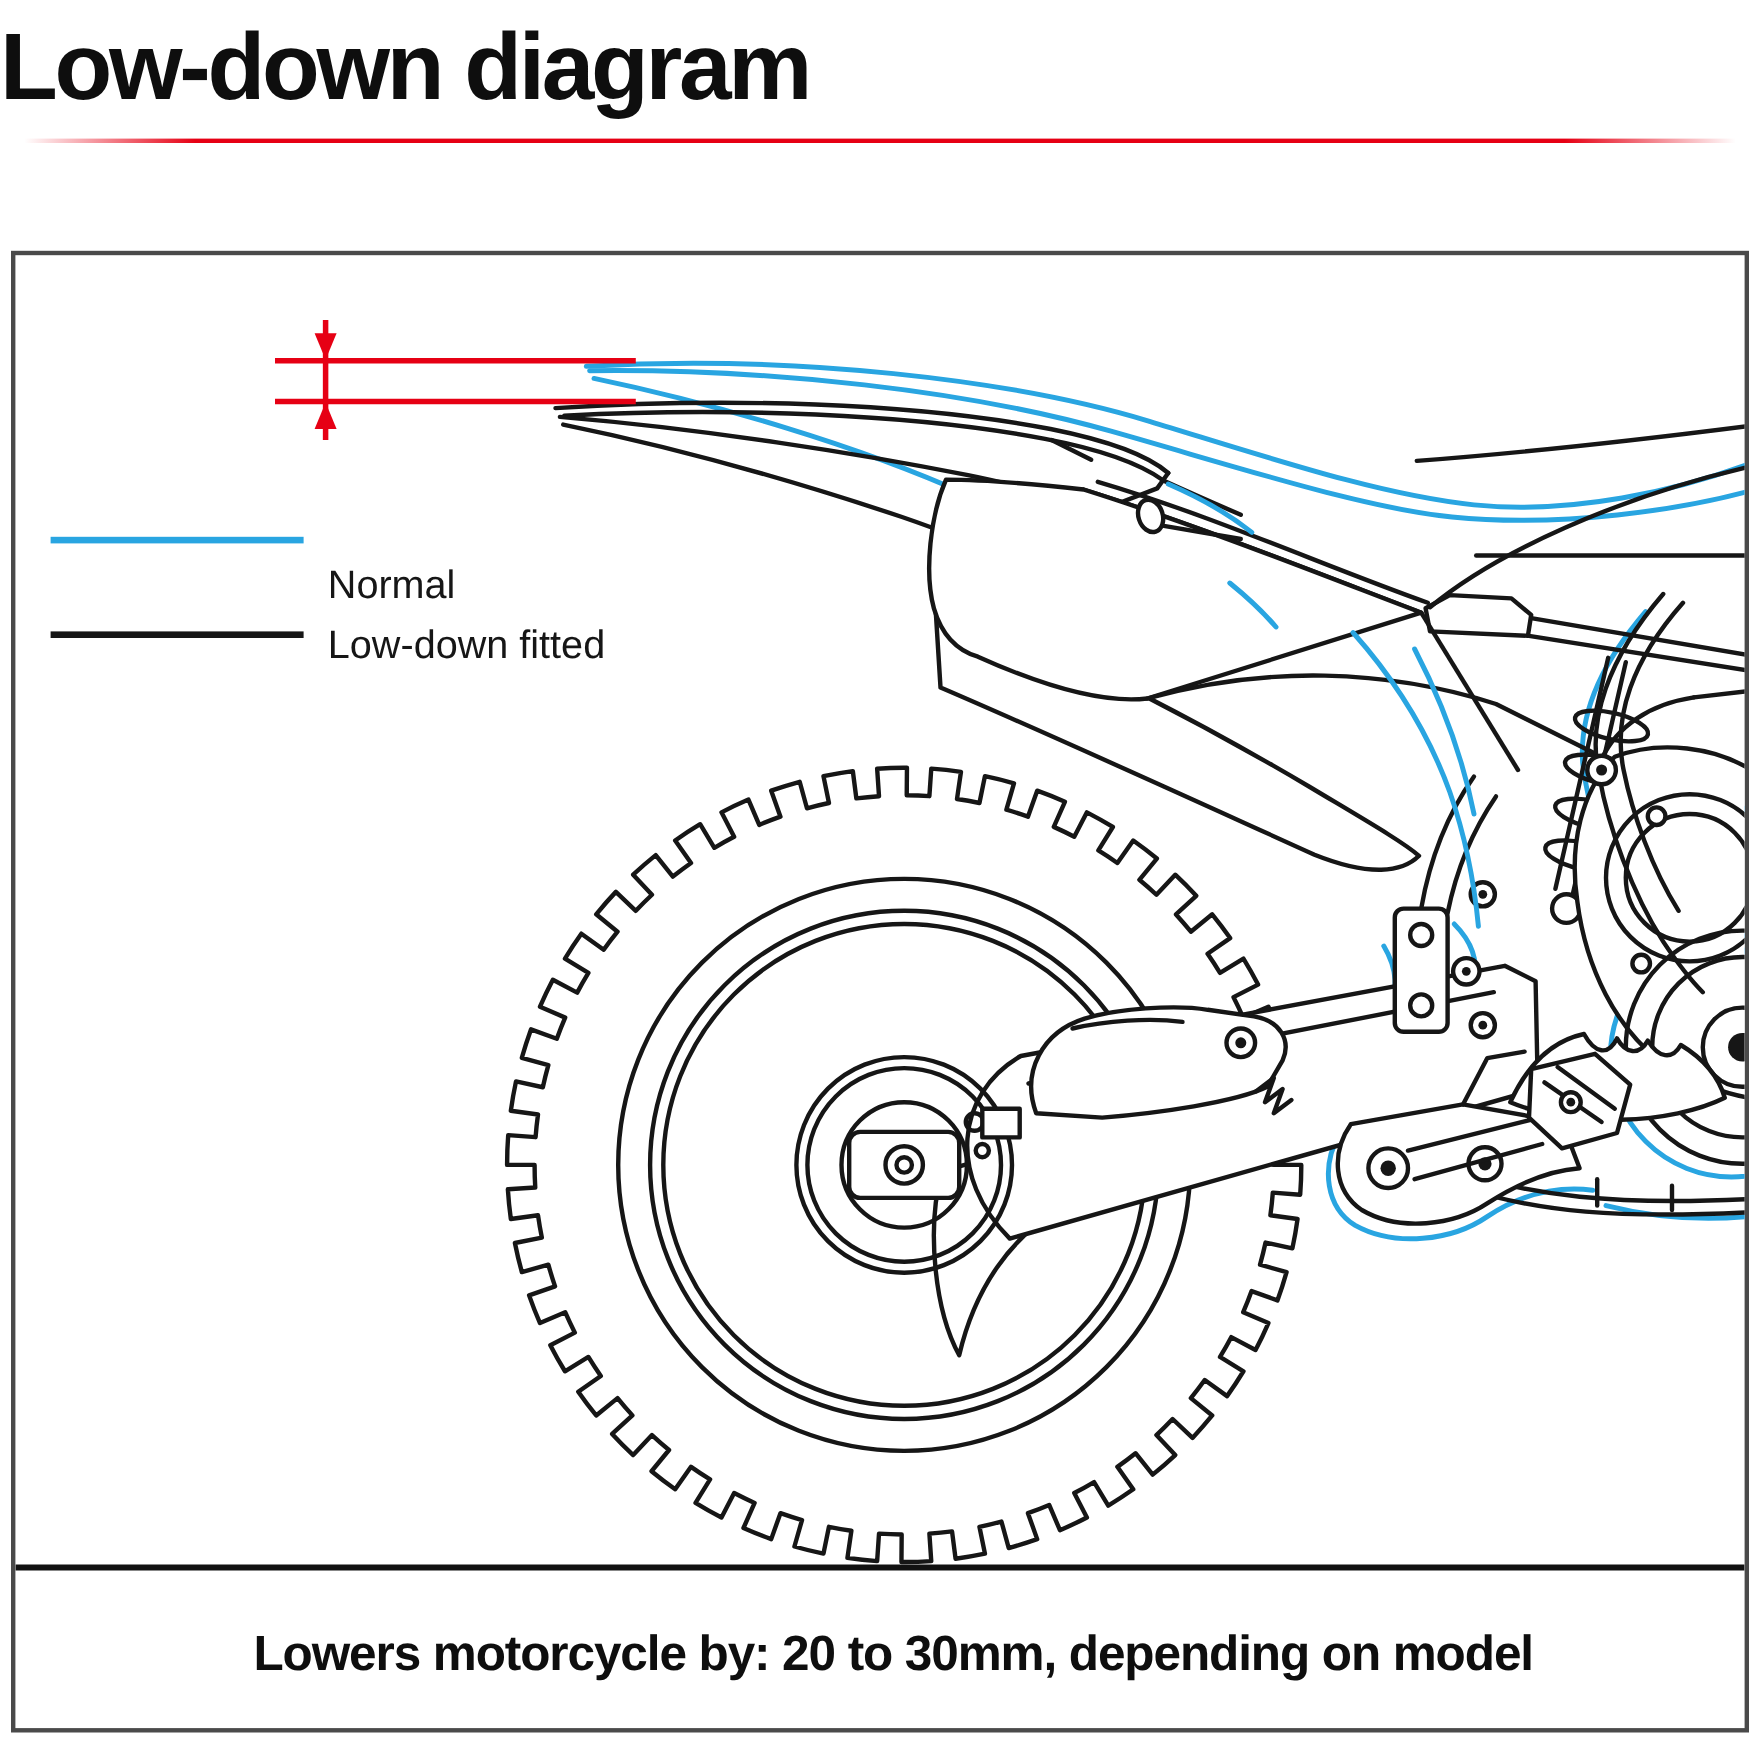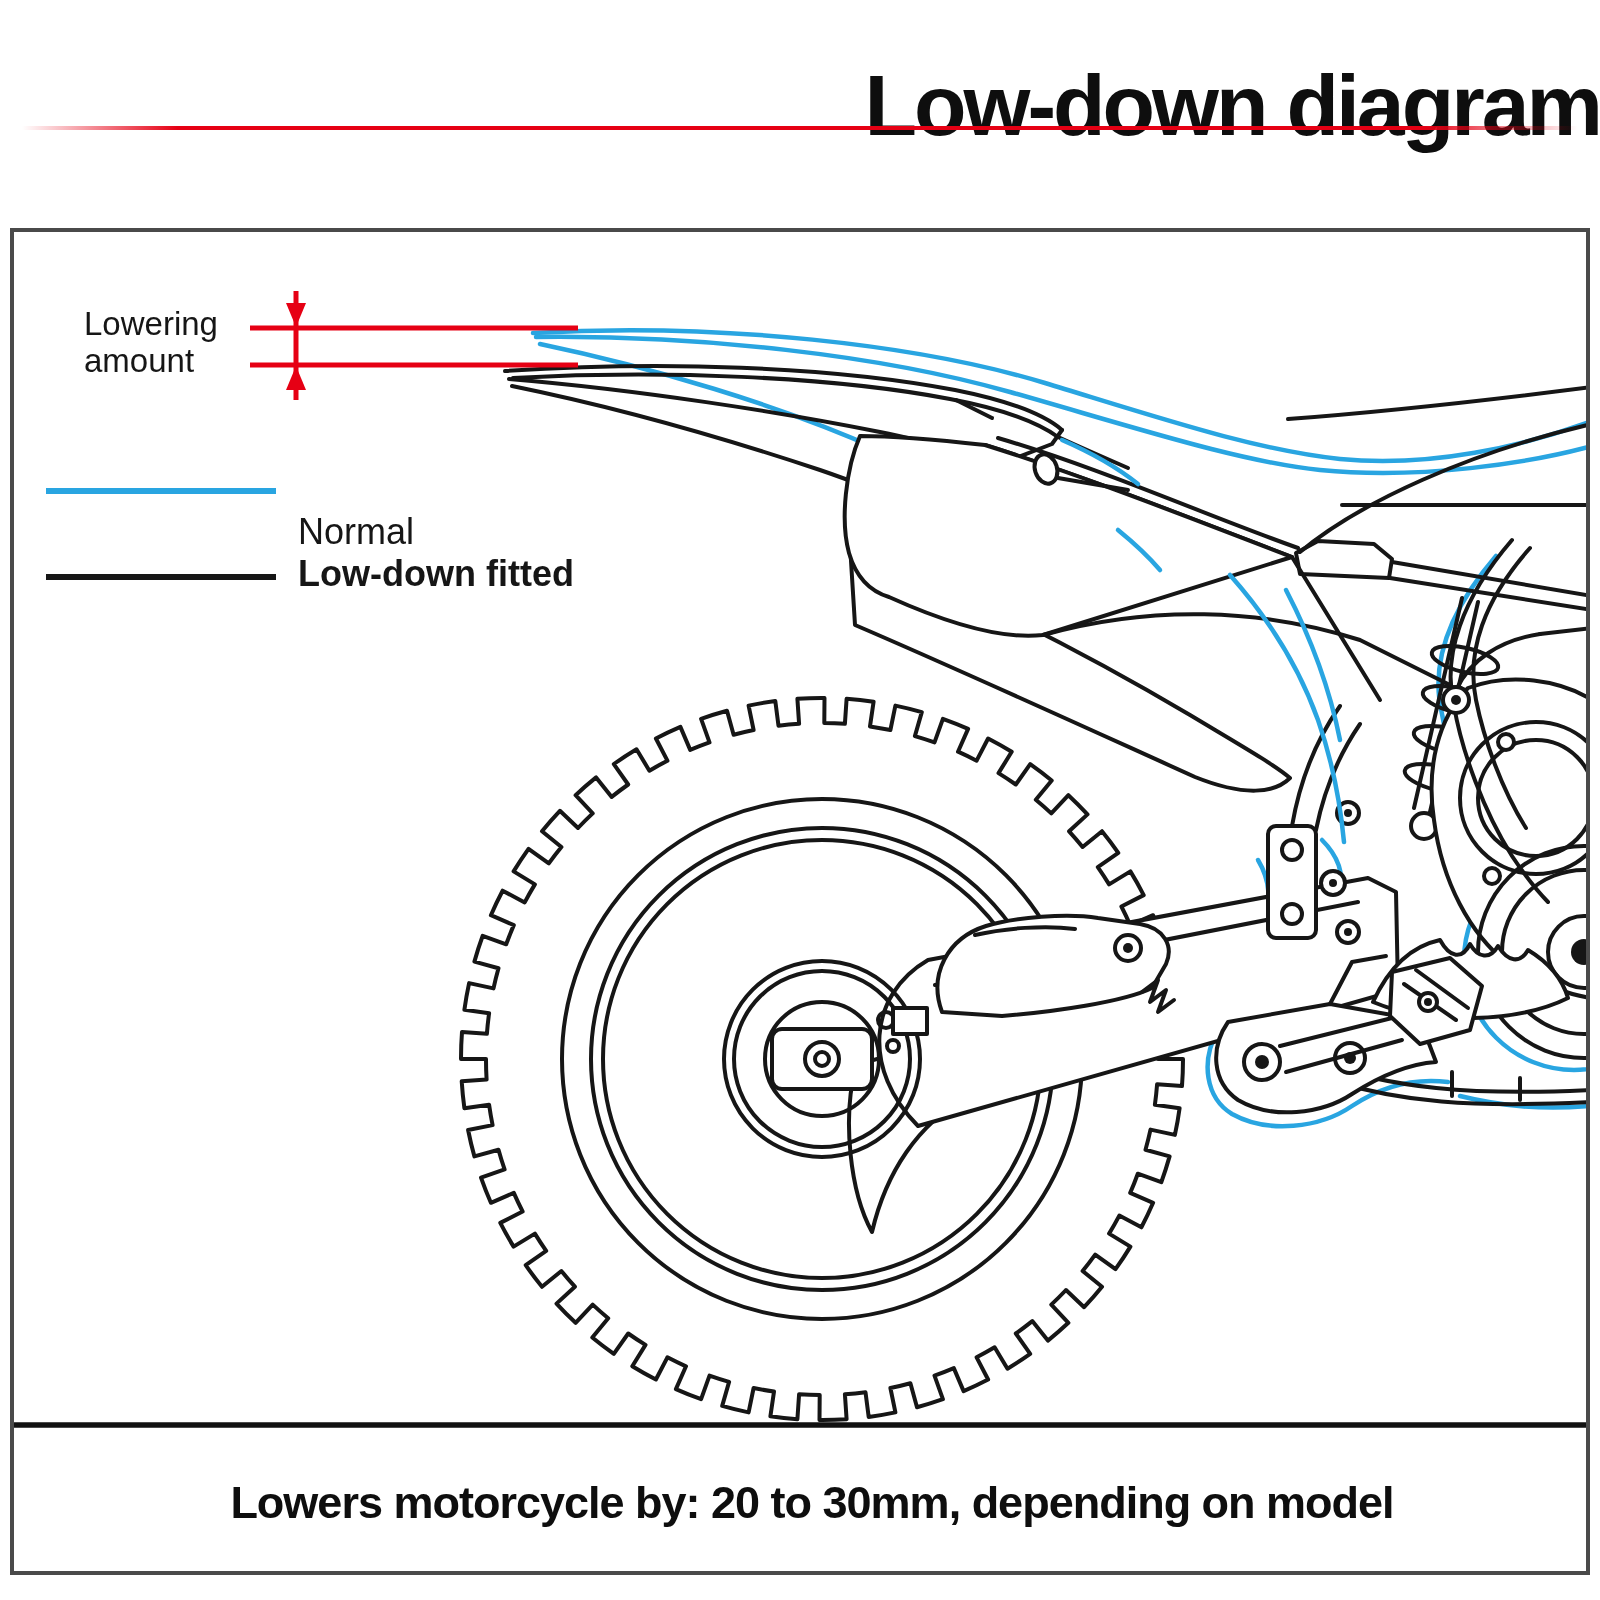--- a/index.html
+++ b/index.html
@@ -1,26 +1,26 @@
 <!DOCTYPE html>
 <html><head>
 <meta charset="utf-8">
 <style>
   html,body{margin:0;padding:0;background:#fff;}
   #page{position:relative;width:1600px;height:1600px;background:#fff;overflow:hidden;
         font-family:"Liberation Sans","DejaVu Sans",sans-serif;color:#1a1a1a;}
-  #title{position:absolute;top:12px;left:0;width:100%;text-align:right;
-         font-size:86px;font-weight:bold;letter-spacing:-3px;color:#0e0e0e;margin-top:44px;}
+  #title{position:absolute;top:12px;left:0;width:100%;text-align:left;
+         font-size:86px;font-weight:bold;letter-spacing:-3px;color:#0e0e0e;}
   #divider{position:absolute;top:126px;left:22px;width:1556px;height:4px;
            background:linear-gradient(to right,rgba(230,0,20,0) 0%,#e60014 10%,#e60014 90%,rgba(230,0,20,0) 100%);}
   #art{position:absolute;left:0;top:0;width:1600px;height:1600px;}
   .label{position:absolute;}
   #lowering-label{left:84px;top:306px;width:190px;font-size:33px;line-height:1.12;color:#161616;}
   #legend-normal-label{left:298px;top:467px;font-size:36px;color:#161616;margin-top:44px;}
-  #legend-lowdown-label{left:298px;top:553px;font-size:36px;color:#161616;font-weight:bold;}
+  #legend-lowdown-label{left:298px;top:565px;font-size:36px;color:#161616;}
   #caption{position:absolute;top:1477px;left:0;width:100%;text-align:center;
            font-size:45px;font-weight:bold;letter-spacing:-1px;color:#0e0e0e;padding-left:12px;}
   
   .k{stroke:#161616;fill:none;stroke-width:4;stroke-linecap:round;stroke-linejoin:round;}
   .kf{stroke:#161616;fill:#ffffff;stroke-width:4;stroke-linecap:round;stroke-linejoin:round;}
   .kd{fill:#161616;stroke:none;}
   .b{stroke:#29a5e1;fill:none;stroke-width:4.5;stroke-linecap:round;stroke-linejoin:round;}
   .r{stroke:#e60014;fill:none;stroke-width:5;}
   .rf{fill:#e60014;stroke:none;}
 </style>
@@ -208,17 +208,16 @@
         <path class="r" stroke-width="4" d="M296,291 L296,400"></path>
         <polygon class="rf" points="296,327 286,303 306,303"></polygon>
         <polygon class="rf" points="296,366 286,390 306,390"></polygon>
       </g>
 
       <rect x="46" y="488" width="230" height="6" fill="#29a5e1"></rect>
       <rect x="46" y="574" width="230" height="6" fill="#161616"></rect>
     </g>
   </svg>
 
-  <div id="lowering-label" class="label">Lowering amount</div>
   <div id="legend-normal-label" class="label">Normal</div>
   <div id="legend-lowdown-label" class="label">Low-down fitted</div>
   <div id="caption">Lowers motorcycle by: 20 to 30mm, depending on model</div>
 </div>
 
 </body></html>

